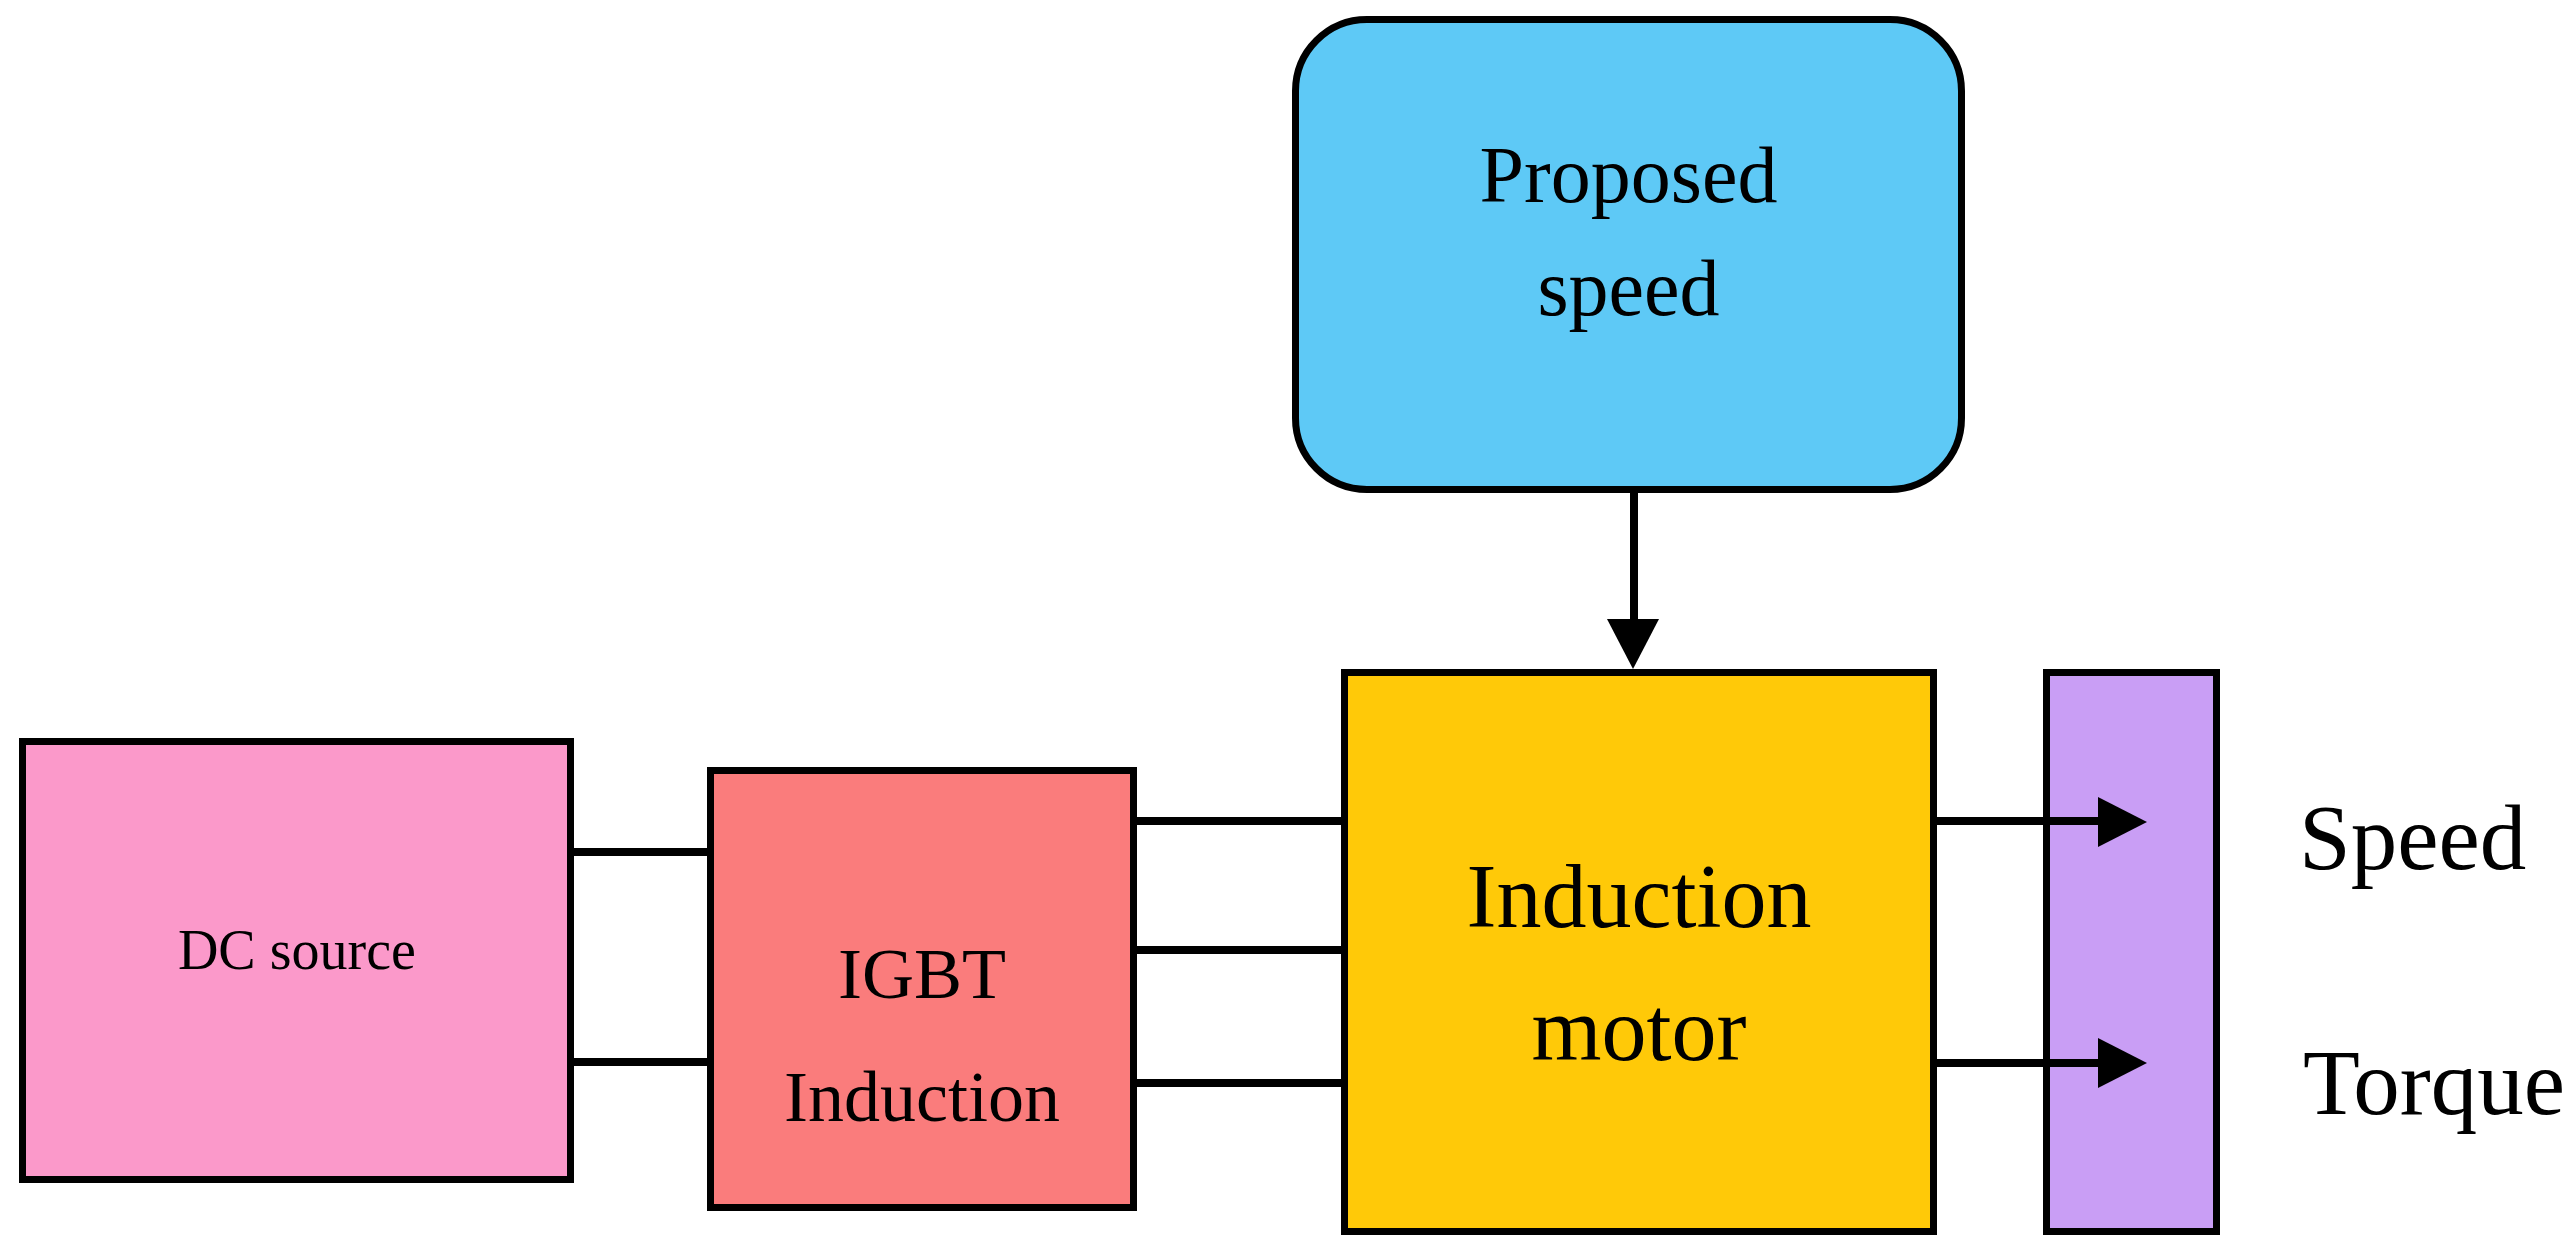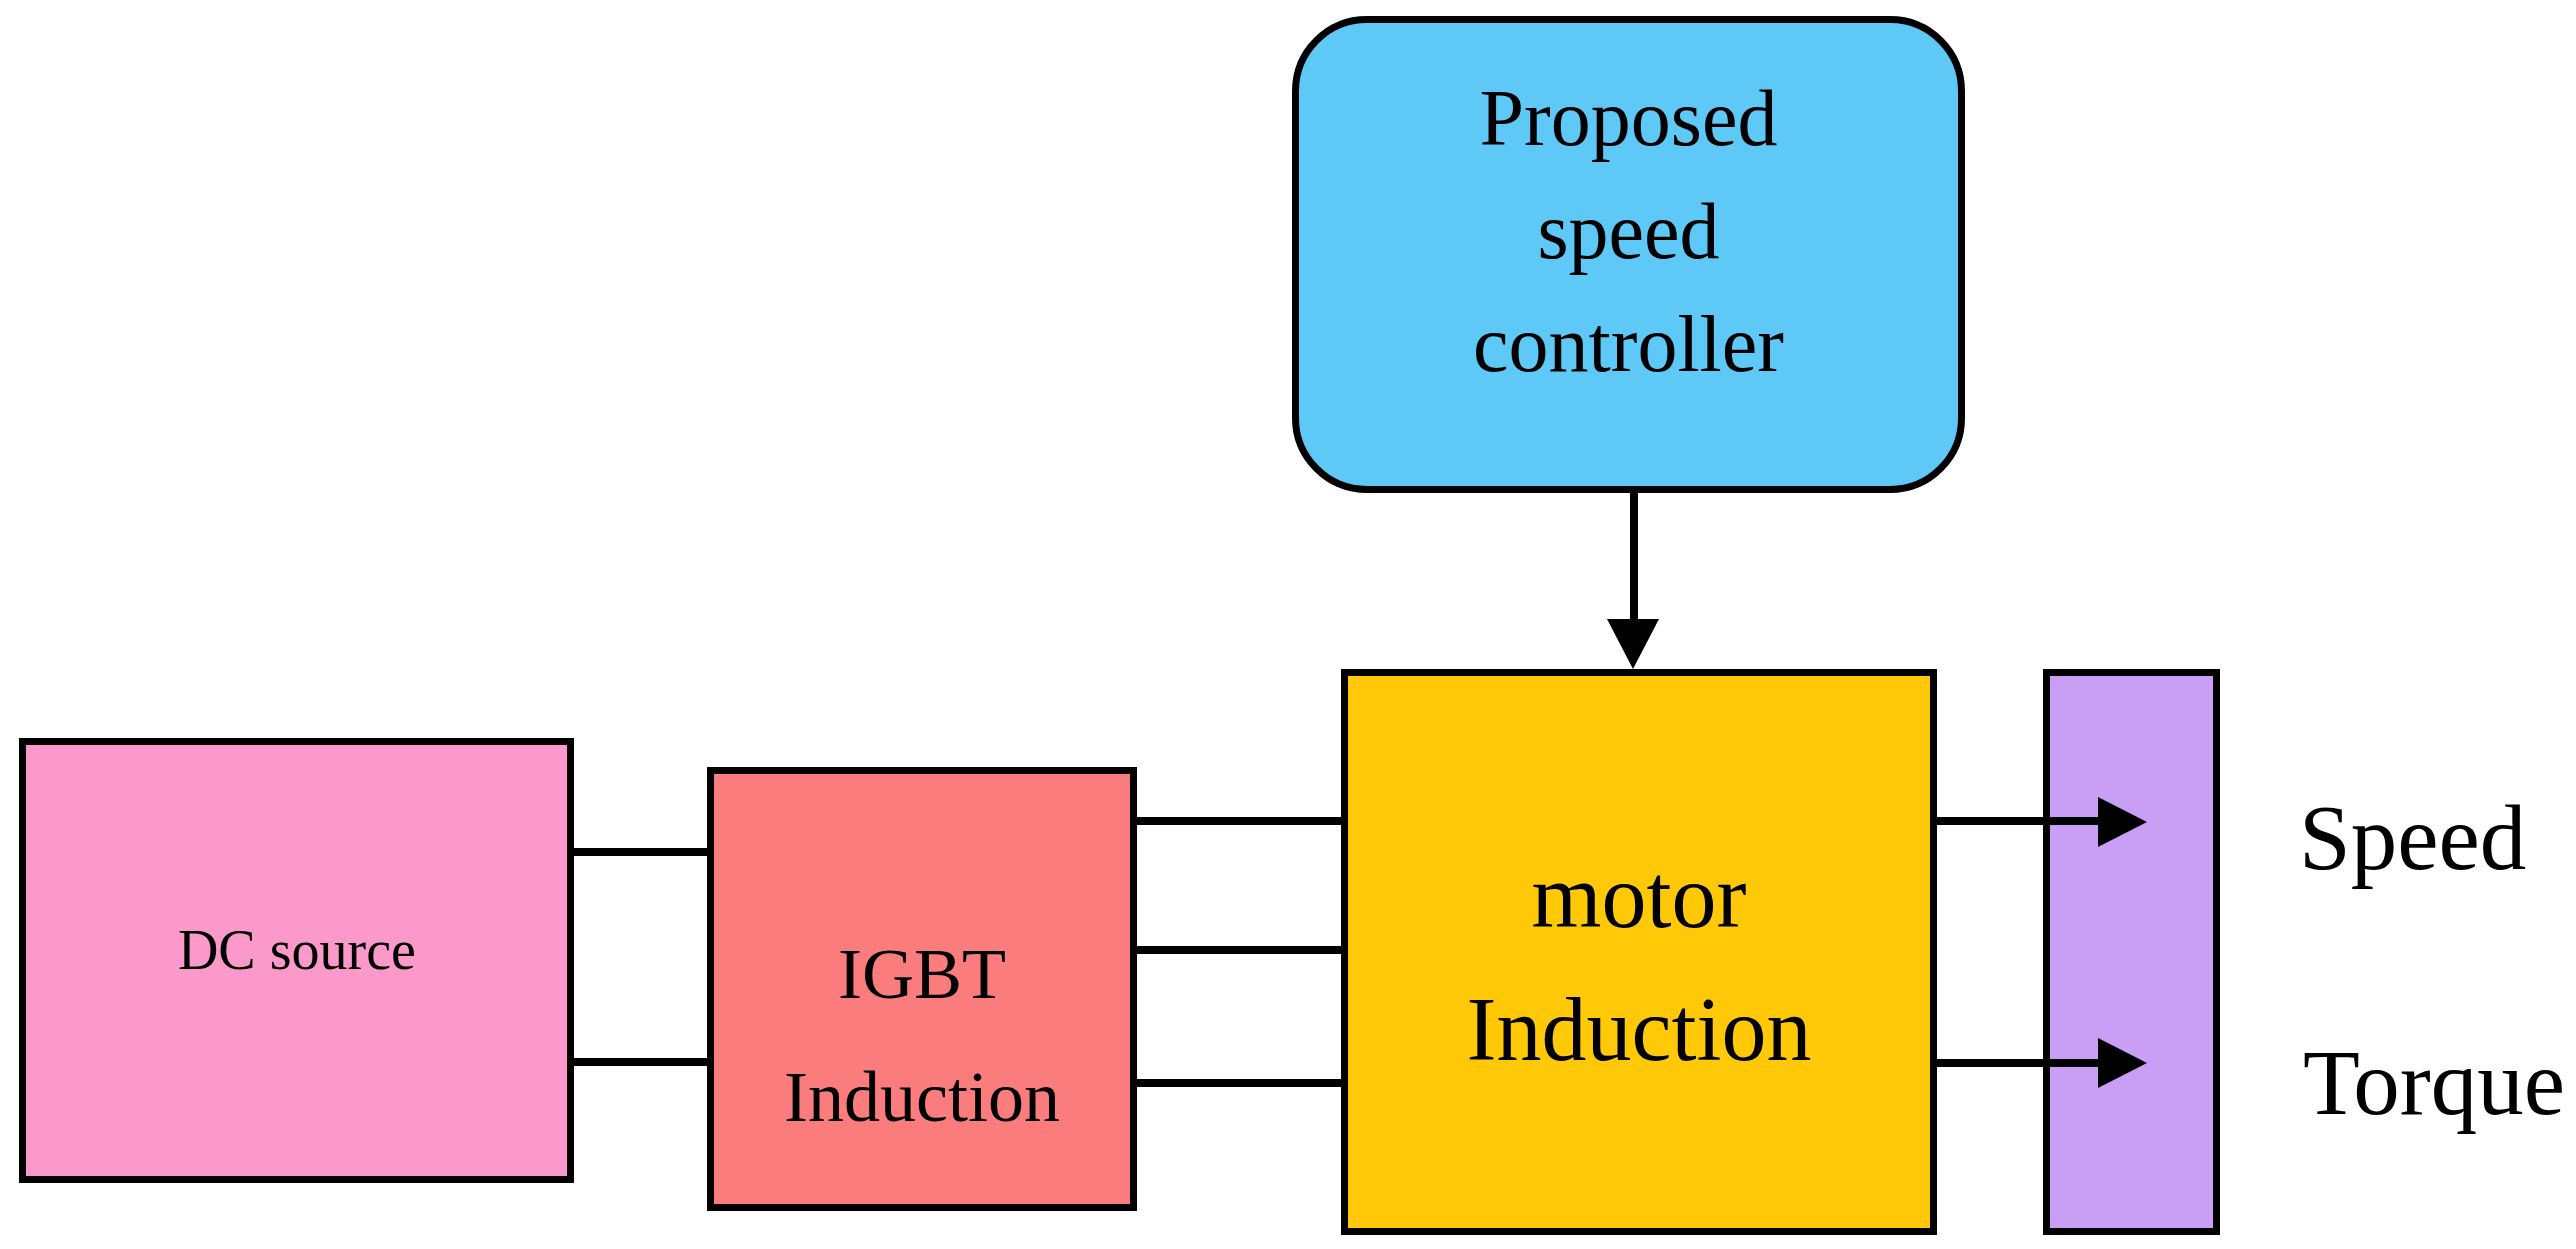--- a/index.html
+++ b/index.html
@@ -113,21 +113,20 @@
   #label-torque { left: 2303px; top: 1030px; }
 </style>
 </head>
 <body>
 
 <div class="canvas">
 
   <div class="block" id="block-controller">
     <div class="tline">Proposed</div>
     <div class="tline">speed</div>
-    <div class="tline">controller</div>
   </div>
 
   <div class="vline" id="connector-controller-motor"></div>
   <div class="arrowhead" id="arrowhead-down-icon"></div>
 
   <div class="block" id="block-dc-source">
     <div class="tline">DC source</div>
   </div>
 
   <div class="hline" id="connector-dc-inverter-1"></div>
@@ -136,22 +135,22 @@
   <div class="block" id="block-inverter">
     <div class="tline">IGBT</div>
     <div class="tline">Induction</div>
   </div>
 
   <div class="hline" id="connector-inverter-motor-1"></div>
   <div class="hline" id="connector-inverter-motor-2"></div>
   <div class="hline" id="connector-inverter-motor-3"></div>
 
   <div class="block" id="block-motor">
+    <div class="tline">Induction</div>
     <div class="tline">motor</div>
-    <div class="tline">Induction</div>
   </div>
 
   <div class="block" id="block-output-panel"></div>
 
   <div class="hline" id="arrow-shaft-speed"></div>
   <div class="arrowhead" id="arrowhead-right-speed-icon"></div>
   <div class="hline" id="arrow-shaft-torque"></div>
   <div class="arrowhead" id="arrowhead-right-torque-icon"></div>
 
   <div class="out-label" id="label-speed">Speed</div>

